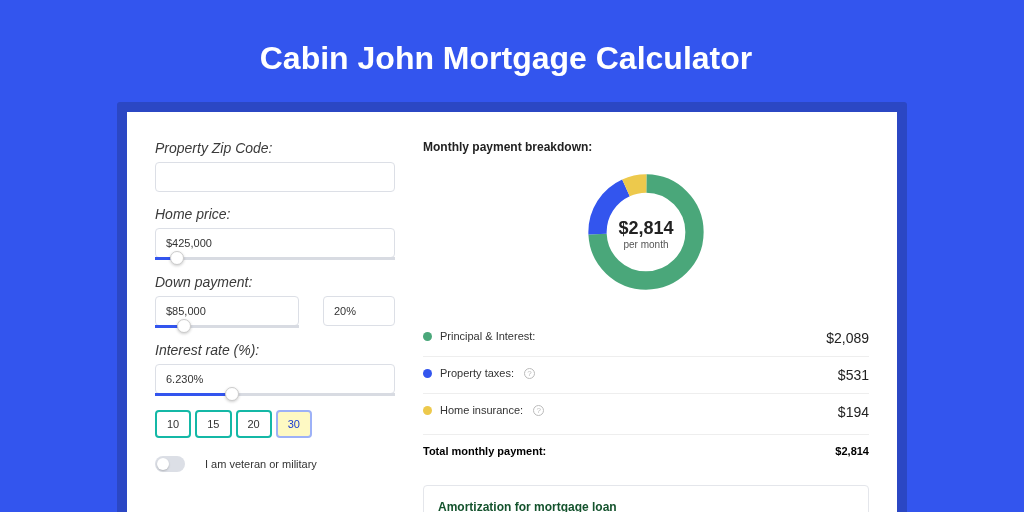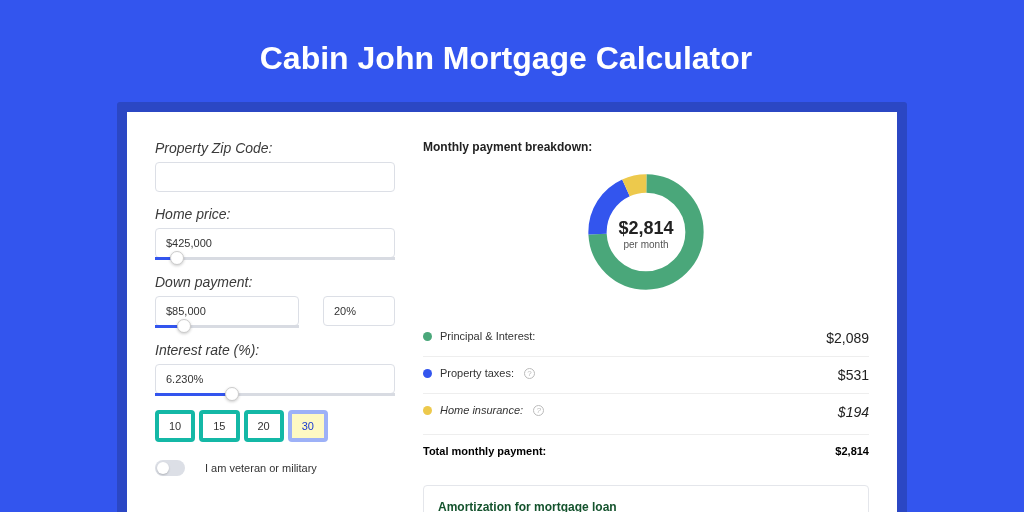--- a/index.html
+++ b/index.html
@@ -73,21 +73,21 @@
     background: #fff;
     border: 1px solid #ccc;
     border-radius: 50%;
     position: absolute;
     top: -6px;
     box-shadow: 0 1px 3px rgba(0,0,0,0.2);
     cursor: grab;
   }
   .period-btns { display: flex; gap: 4px; }
   .period-btn {
-    border: 4px solid #14b8a6;
+    border: 2px solid #14b8a6;
     background: #fff;
     font-size: 11px;
     padding: 6px 10px;
     border-radius: 4px;
     cursor: pointer;
     color: #333;
     text-align: center;
   }
   .period-btn.active {
     background: #fef9c3;
@@ -128,21 +128,21 @@
   }
   .donut-amount { font-size: 18px; font-weight: 700; color: #222; }
   .donut-sub { font-size: 10px; color: #555; }
   .legend-row {
     display: flex;
     align-items: flex-start;
     justify-content: space-between;
     padding: 10px 0;
     border-bottom: 1px solid #eee;
   }
-  .legend-row:last-of-type { border-bottom: none; font-style: italic; }
+  .legend-row:last-of-type { border-bottom: none; }
   .legend-left { display: flex; align-items: center; gap: 8px; font-size: 11px; color: #333; }
   .legend-dot { width: 9px; height: 9px; border-radius: 50%; flex-shrink: 0; }
   .legend-val { font-size: 14px; color: #222; }
   .total-row {
     display: flex; justify-content: space-between;
     padding: 10px 0;
     font-size: 11px;
     font-weight: 700;
     border-top: 1px solid #eee;
     margin-top: 4px;

